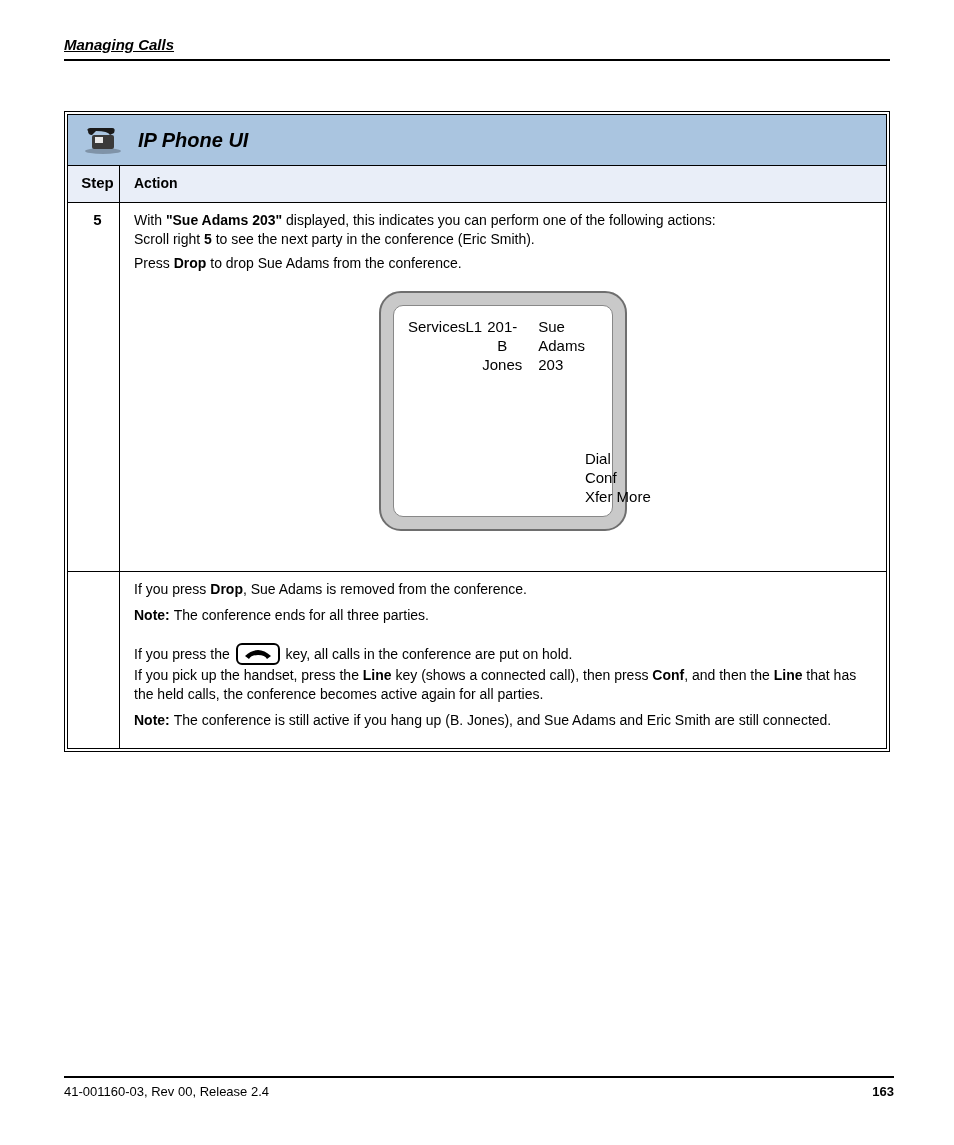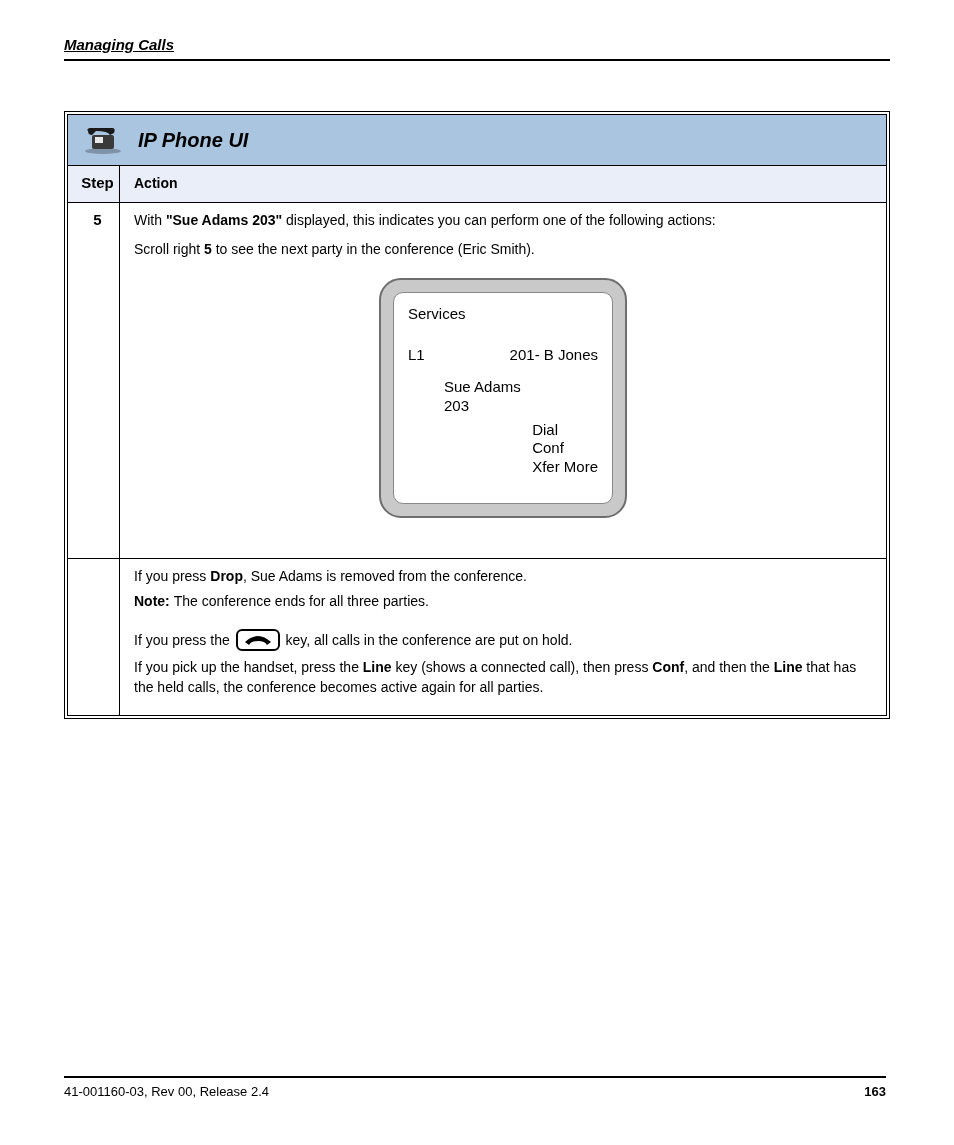--- a/index.html
+++ b/index.html
@@ -86,35 +86,35 @@
     border: 2px solid #6e6e6e;
     border-radius: 22px;
     padding: 12px;
   }
   .lcd-inner {
     width: 100%;
     height: 100%;
     background: #fff;
     border: 1px solid #888;
     border-radius: 10px;
-    padding: 12px 14px 26px 14px;
+    padding: 12px 14px 10px 14px;
     font-size: 15px;
     color: #000;
     display: flex;
-    flex-direction: column;
+    flex-direction: row;
   }
   .lcd-services { margin-bottom: 22px; }
   .lcd-line-row {
     display: flex;
     justify-content: space-between;
     margin-bottom: 14px;
     text-align: center;
   }
   .lcd-contact {
-    margin-left: 36px;
+    margin-left: 16px;
     margin-bottom: auto;
   }
   .lcd-softkeys {
     display: flex;
     justify-content: flex-end;
     align-items: flex-end;
   }
   .lcd-softkeys-left { display: flex; flex-direction: column; }
   .lcd-inner div { line-height: 1.25; }
 
@@ -127,21 +127,21 @@
     border-radius: 6px;
     position: relative;
     top: -1px;
     margin: 0 2px;
   }
   .inline-hangup svg { display: block; margin: 1px auto 0 auto; }
 
   .footer {
     position: absolute;
     left: 64px;
-    right: 68px;
+    right: 60px;
     bottom: 46px;
   }
   .hr-bottom {
     border: none;
     border-top: 2px solid #000;
     margin-bottom: 6px;
   }
   .footer-row {
     display: flex;
     justify-content: space-between;
@@ -175,22 +175,25 @@
       <div class="step-col">Step</div>
       <div class="action-col">Action</div>
     </div>
 
     <div class="row">
       <div class="step-col">5</div>
       <div class="action-col">
         <p>
           <span>With </span><span class="bold">"Sue Adams 203"</span><span> displayed, this indicates you can perform one of the following actions:</span>
         </p>
-        <p style="margin-top:10px;">
+        <p style="">
           <span>Scroll right </span><span class="bold">5</span><span> to see the next party in the conference (Eric Smith).</span>
+        </p>
+        <p style="margin-top:4px;">
+          <span>Press </span><span class="bold">Drop</span><span> to drop Sue Adams from the conference.</span>
         </p>
 
         <div class="lcd-wrap">
           <div class="lcd-outer">
             <div class="lcd-inner">
               <div class="lcd-services">Services</div>
               <div class="lcd-line-row">
                 <span>L1</span>
                 <span>201- B Jones</span>
               </div>
@@ -223,22 +226,25 @@
         </p>
         <p style="margin-top:18px;">
           <span>If you press the </span>
           <span class="inline-hangup">
             <svg width="34" height="16" viewBox="0 0 34 16">
               <path d="M4 10 Q17 -2 30 10 L26 13 Q24 9 17 9 Q10 9 8 13 Z" fill="#000"></path>
             </svg>
           </span>
           <span> key, all calls in the conference are put on hold.</span>
         </p>
+        <p style="">
+          <span>If you pick up the handset, press the </span><span class="bold">Line</span><span> key (shows a connected call), then press </span><span class="bold">Conf</span><span>, and then the </span><span class="bold">Line</span><span> that has the held calls, the conference becomes active again for all parties.</span>
+        </p>
         <p style="margin-top:6px;">
-          <span>If you pick up the handset, press the </span><span class="bold">Line</span><span> key (shows a connected call), then press </span><span class="bold">Conf</span><span>, and then the </span><span class="bold">Line</span><span> that has the held calls, the conference becomes active again for all parties.</span>
+          <span class="note-label">Note: </span><span>The conference is still active if you hang up (B. Jones), and Sue Adams and Eric Smith are still connected.</span>
         </p>
       </div>
     </div>
 
   </div>
 
   <div class="footer">
     <hr class="hr-bottom">
     <div class="footer-row">
       <span>41-001160-03, Rev 00, Release 2.4</span>

